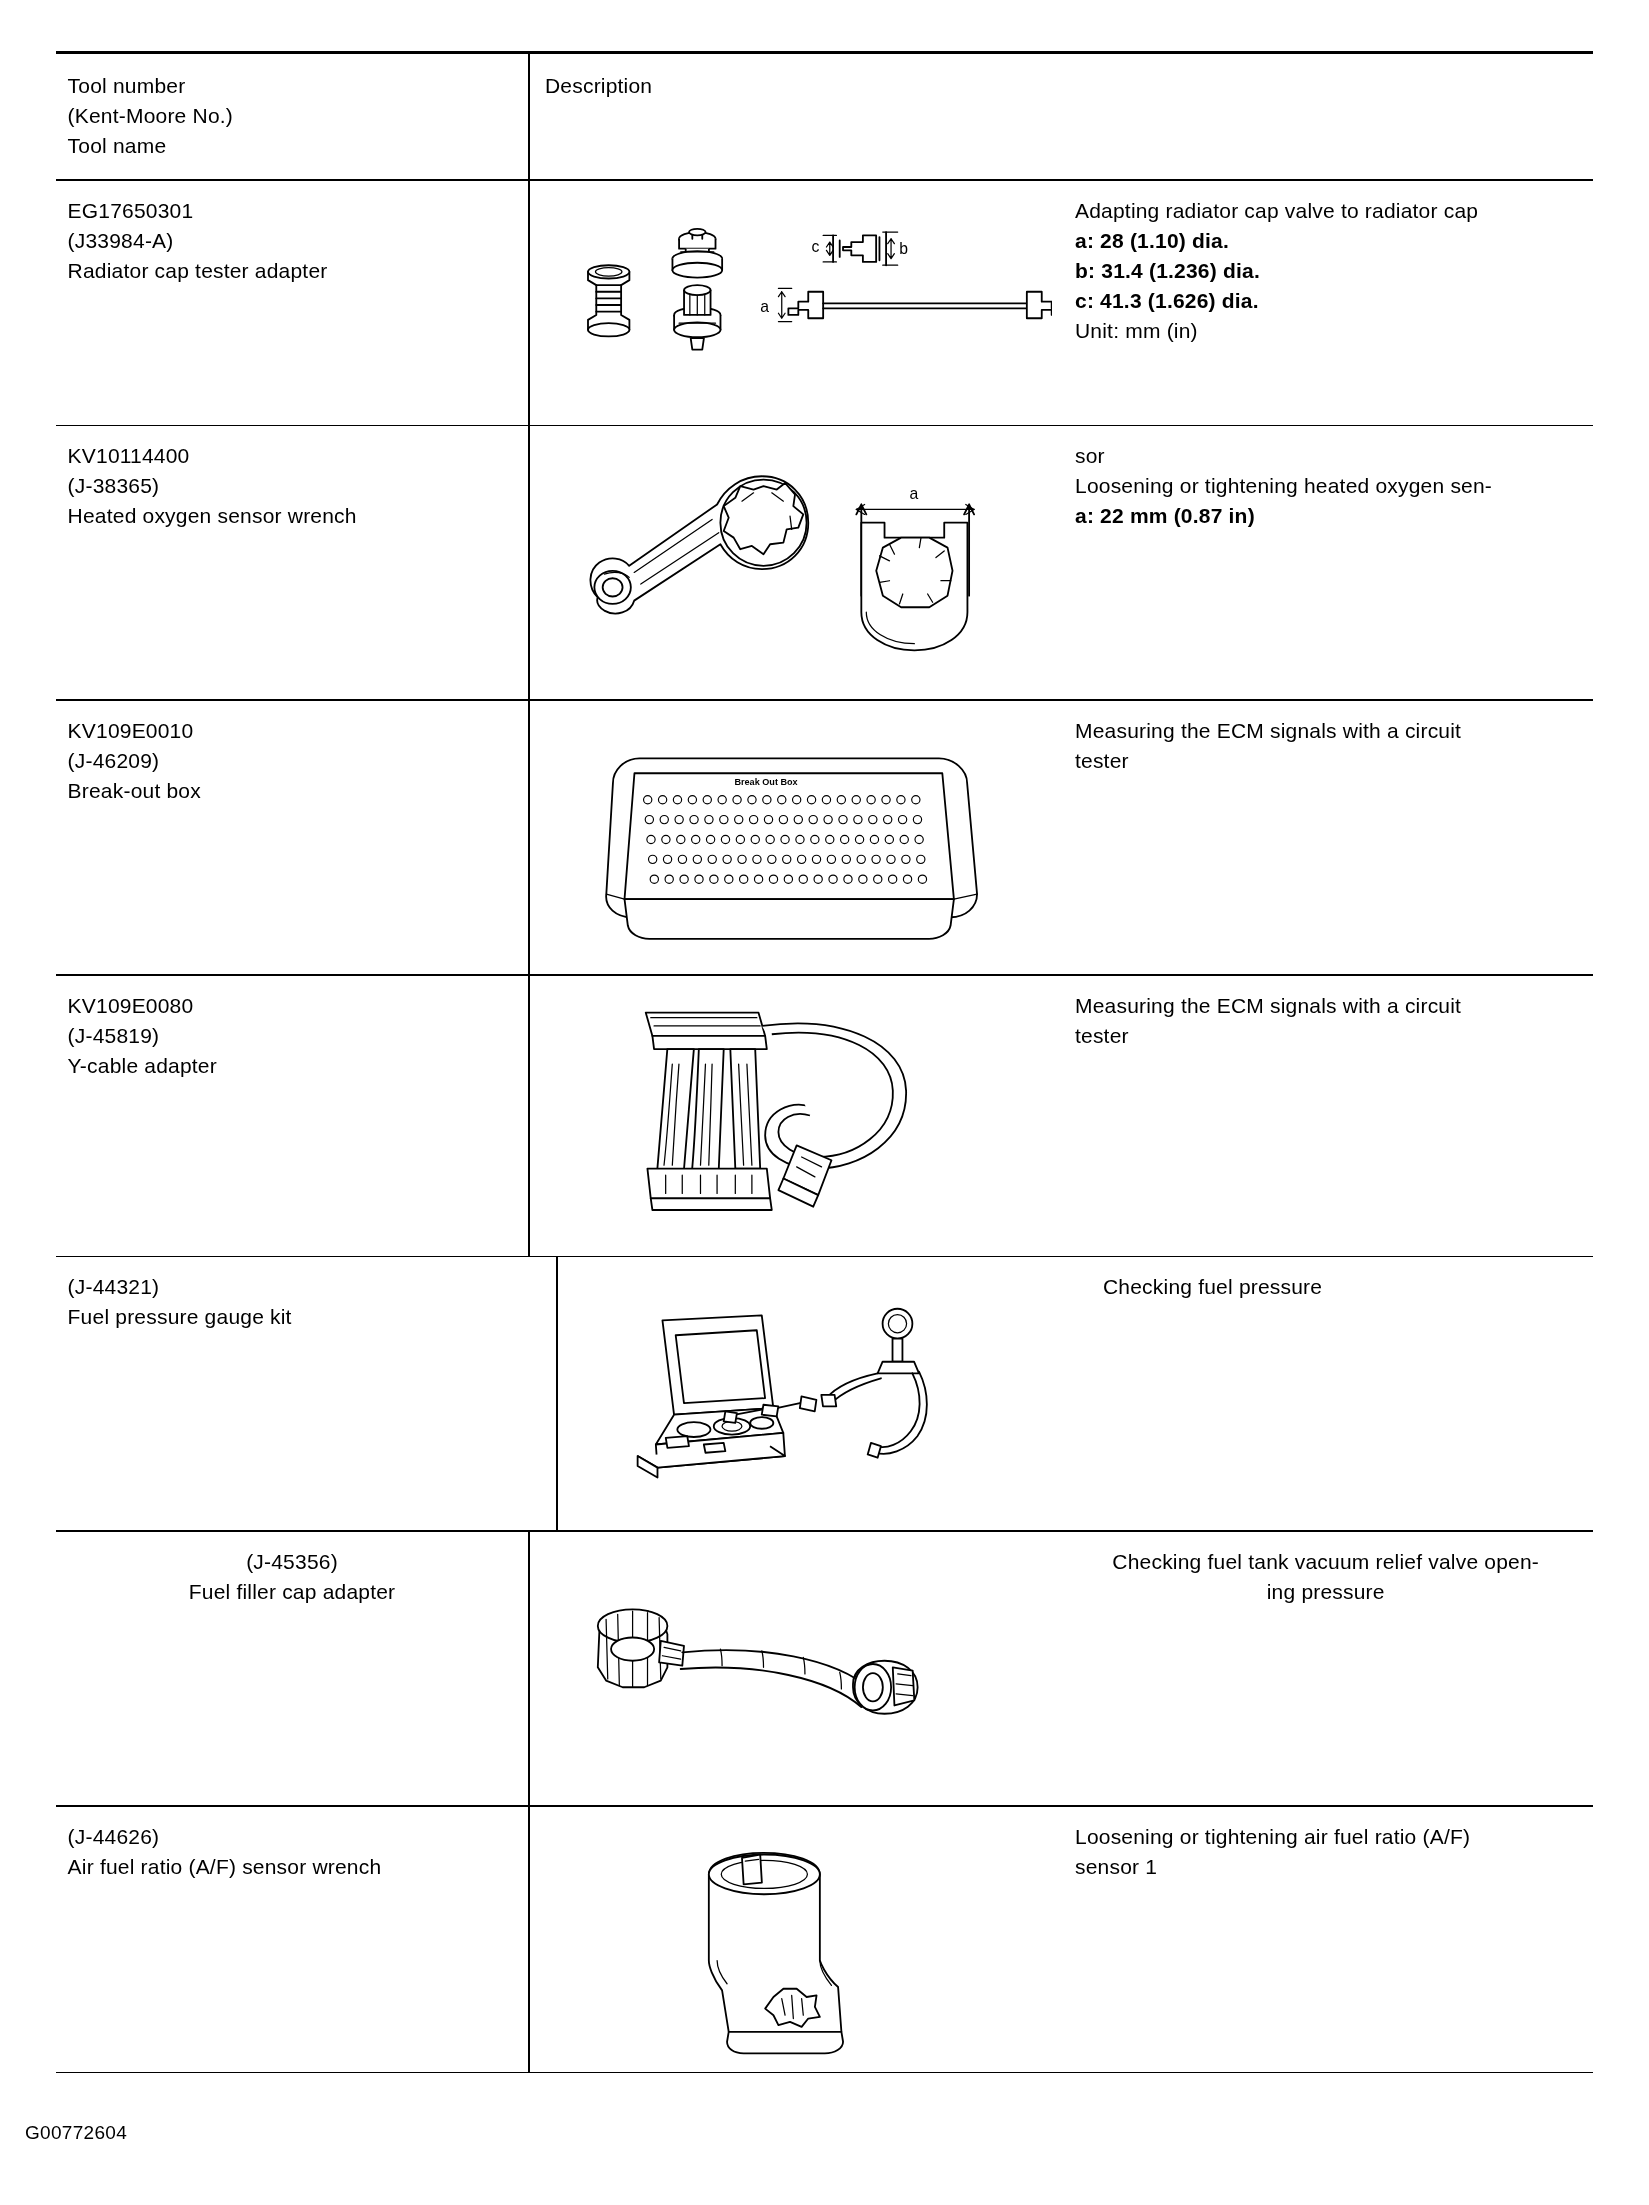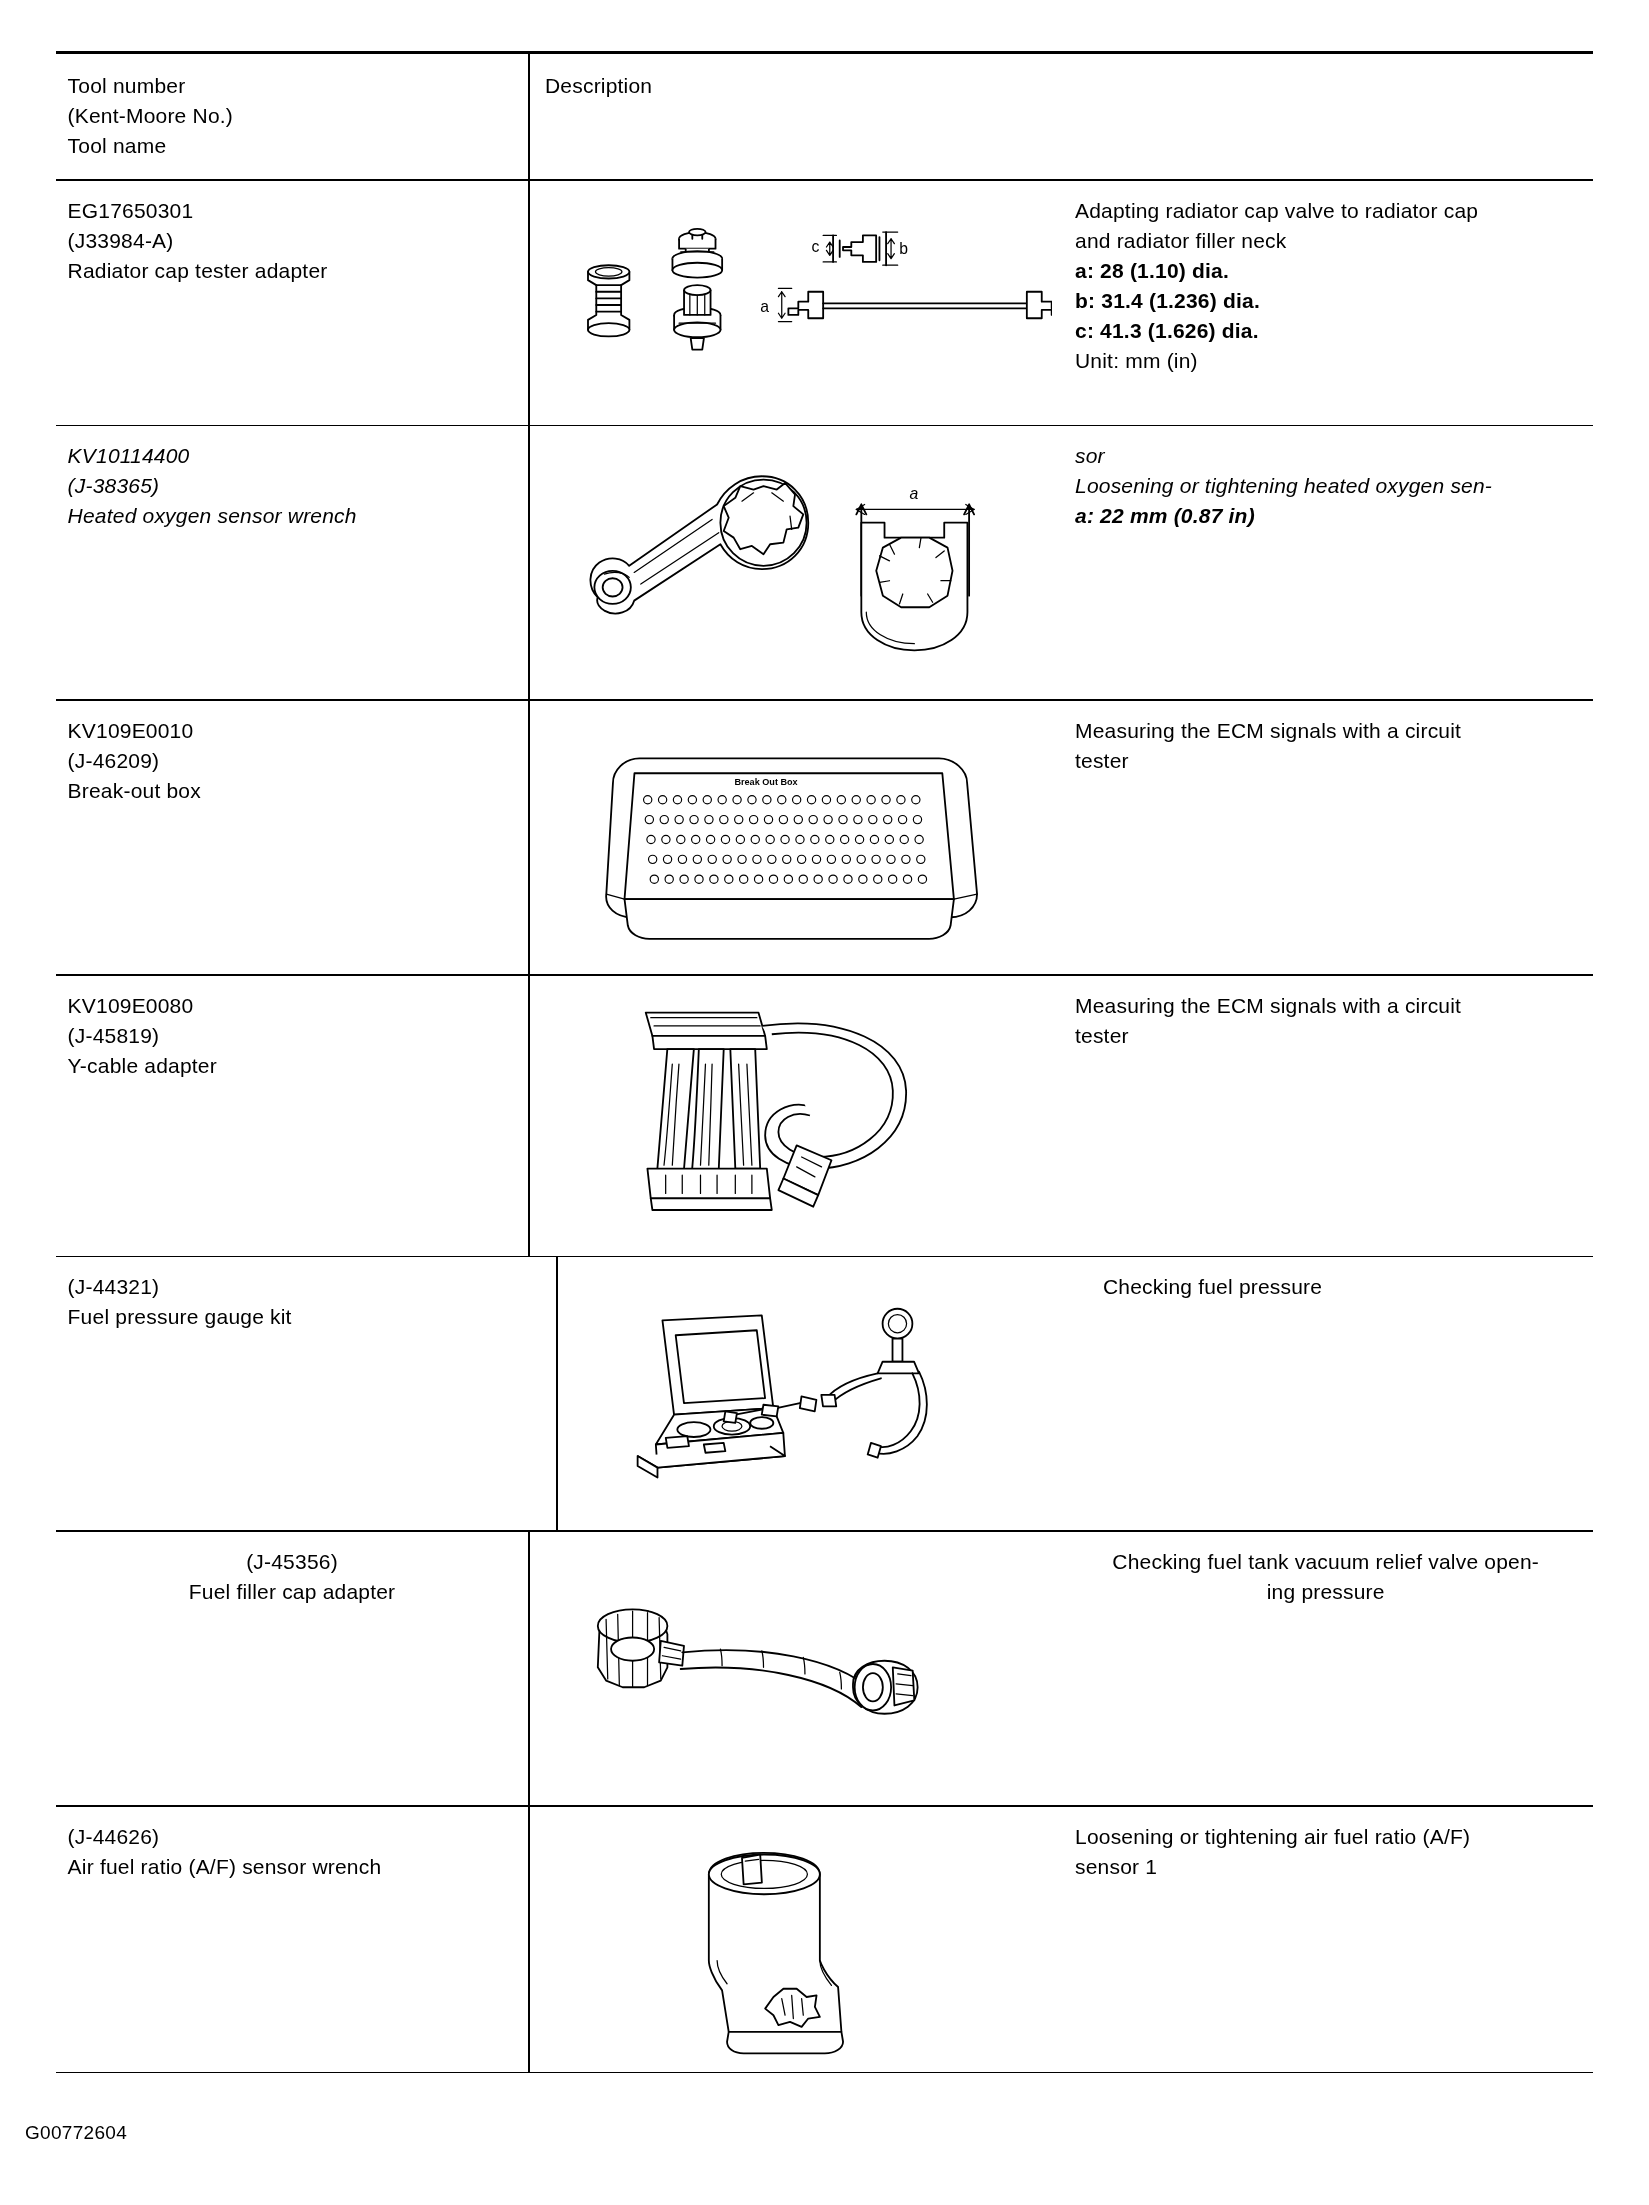--- a/index.html
+++ b/index.html
@@ -200,32 +200,31 @@
                 <path class="ln-t" d="M368 108 L386 108 M368 148 L386 148"></path>
                 <path class="ln-t" d="M380 112 L380 144 M380 112 L376 118 M380 112 L384 118 M380 144 L376 138 M380 144 L384 138"></path>
                 <text class="dimtxt" x="390" y="136">a</text>
               </g>
             </svg>
           </div>
         </div>
         <div class="col-desc">
           <div class="d">
             <div>Adapting radiator cap valve to radiator cap</div>
-            <div>and radiator filler neck</div>
             <div><b>a: 28 (1.10) dia.</b></div>
             <div><b>b: 31.4 (1.236) dia.</b></div>
             <div><b>c: 41.3 (1.626) dia.</b></div>
             <div>Unit: mm (in)</div>
           </div>
         </div>
       </div>
     </div>
     <div class="rule"></div>
 
-    <div class="row" style="min-height:273px;font-style:italic;">
+    <div class="row" style="min-height:273px;">
       <div class="col-tool">
         <div class="t">KV10114400
 (J-38365)
 Heated oxygen sensor wrench</div>
       </div>
       <div class="col-rest">
         <div class="col-fig">
           <div class="figwrap">
             <svg width="514" height="249" viewBox="0 0 620 300">
 

